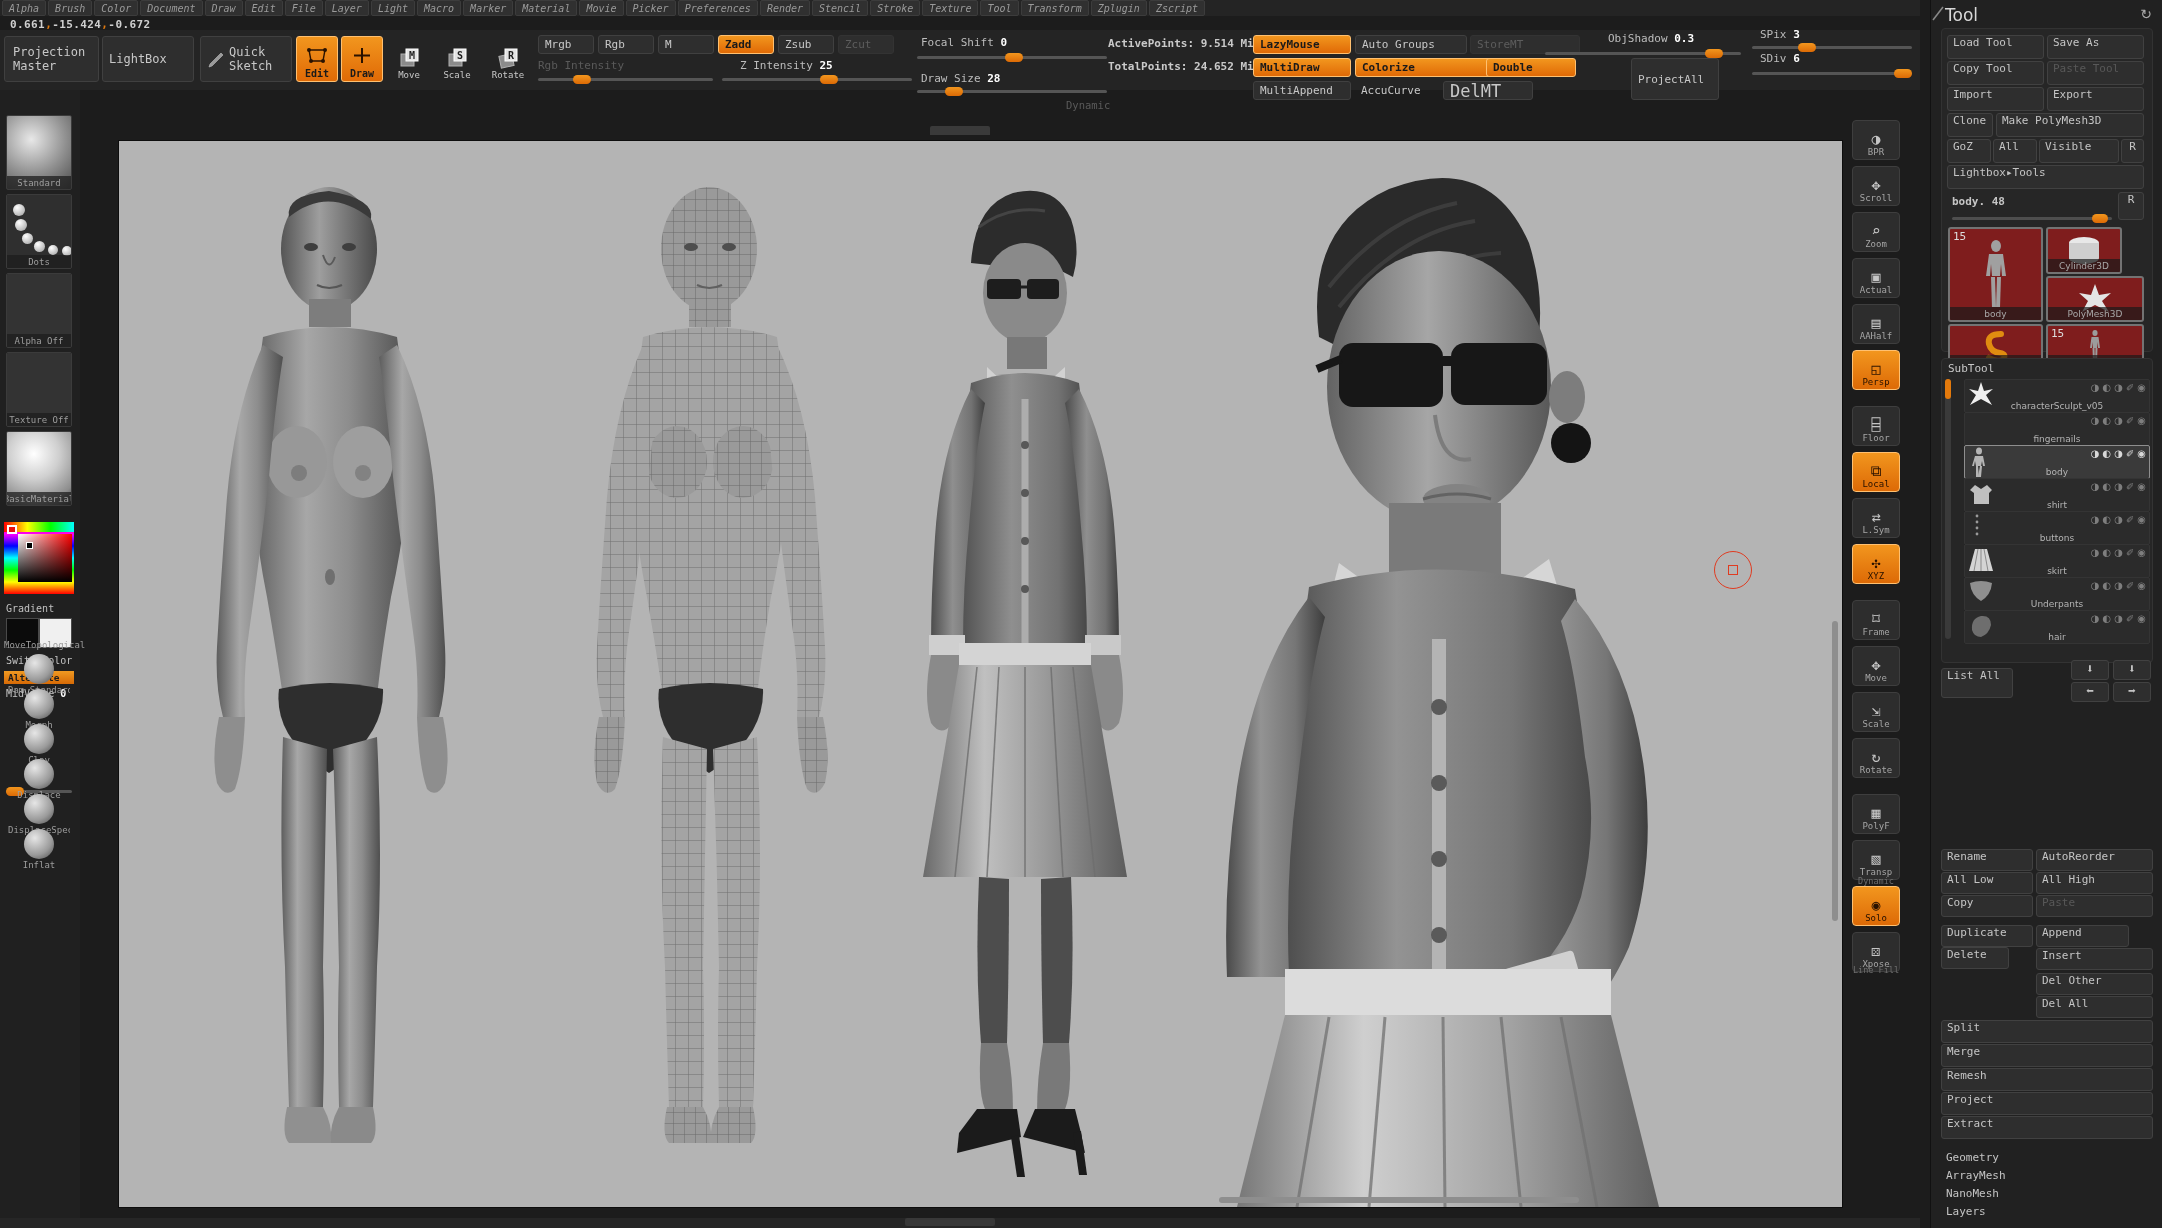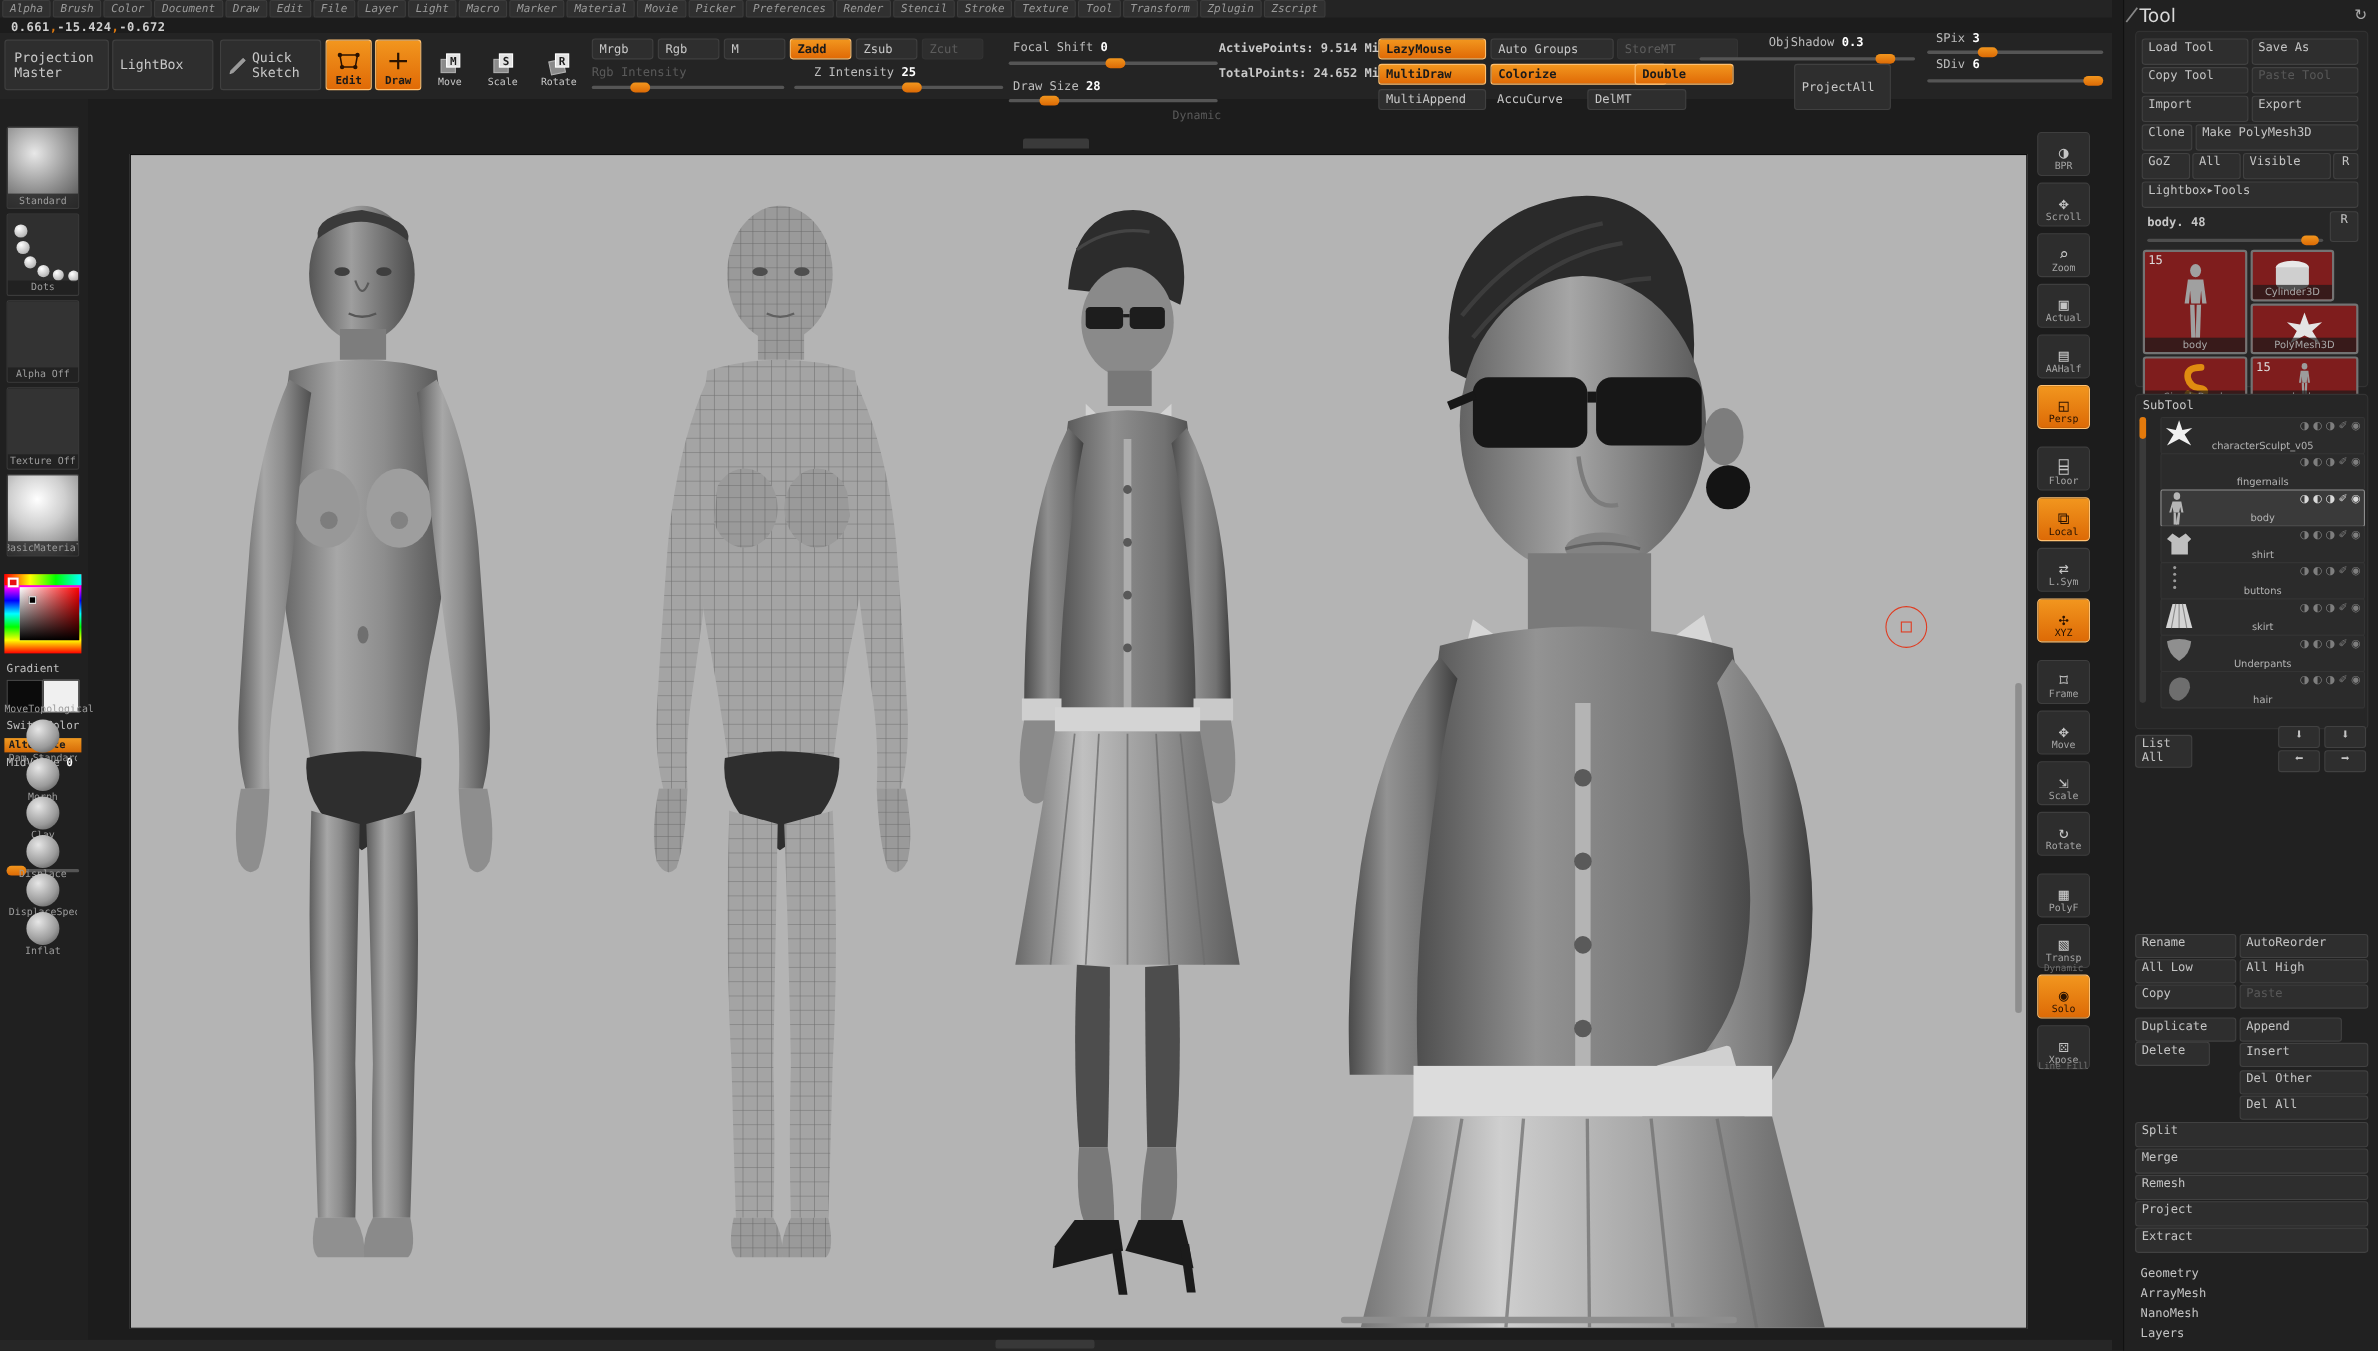--- a/index.html
+++ b/index.html
@@ -464,21 +464,21 @@
     <div class="tbtn lbl-left" style="left:1355px; top:51px; width:112px; height:19px; font-size:11px; border:none; background:none;">
       <span>AccuCurve</span>
       </div>
 
     <div class="tbtn lbl-left dim" style="left:1470px; top:5px; width:110px; height:19px; font-size:11px; border-color:#333;">
       <span>StoreMT</span>
       </div>
     <div class="tbtn on lbl-left" style="left:1486px; top:28px; width:90px; height:19px; font-size:11px;">
       <span>Double</span>
       </div>
-    <div class="tbtn lbl-left" style="left:1443px; top:51px; width:90px; height:19px; font-size:11px;">
+    <div class="tbtn lbl-left" style="left:1443px; top:51px; width:90px; height:19px; font-size:17px;">
       <span>DelMT</span>
       </div>
 
     <div class="slabel" style="left:1608px; top:2px;">
       <span>ObjShadow</span>
       <b>0.3</b>
     </div>
     <div class="slider" style="left:1545px; top:22px; width:196px;">
       <div class="knob" style="left:160px;"></div>
     </div>
@@ -1159,21 +1159,21 @@
               <span>◐</span>
               <span>◑</span>
               <span>✐</span>
               <span>◉</span>
             </div>
             <div class="rname">hair</div>
           </div>
         </div>
     </div>
 
-    <div class="pbtn" style="left:10px; top:668px; width:52px; height:30px;">
+    <div class="pbtn" style="left:10px; top:668px; width:72px; height:30px;">
       <span>List All</span>
       </div>
     <div class="pbtn ctr" style="left:140px; top:660px; width:38px; height:20px;">
       <span style="font-size:13px">⬇</span>
       </div>
     <div class="pbtn ctr" style="left:182px; top:660px; width:38px; height:20px;">
       <span style="font-size:13px">⬇</span>
       </div>
     <div class="pbtn ctr" style="left:140px; top:682px; width:38px; height:20px;">
       <span style="font-size:13px">⬅</span>

